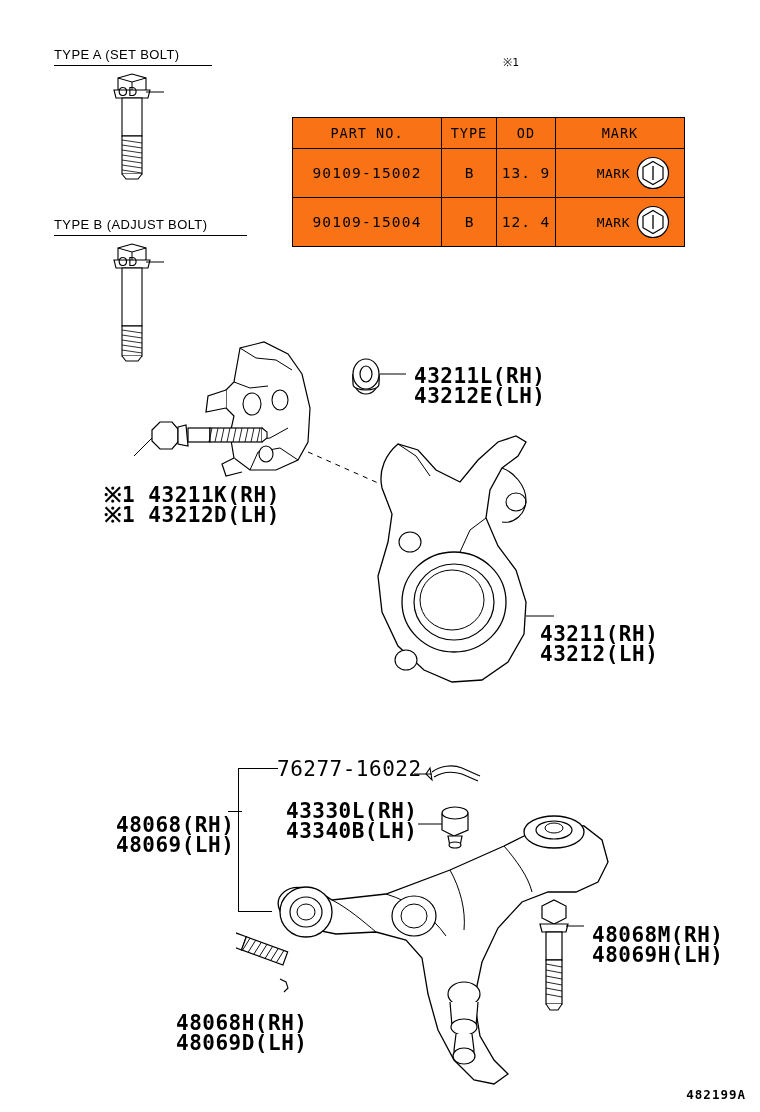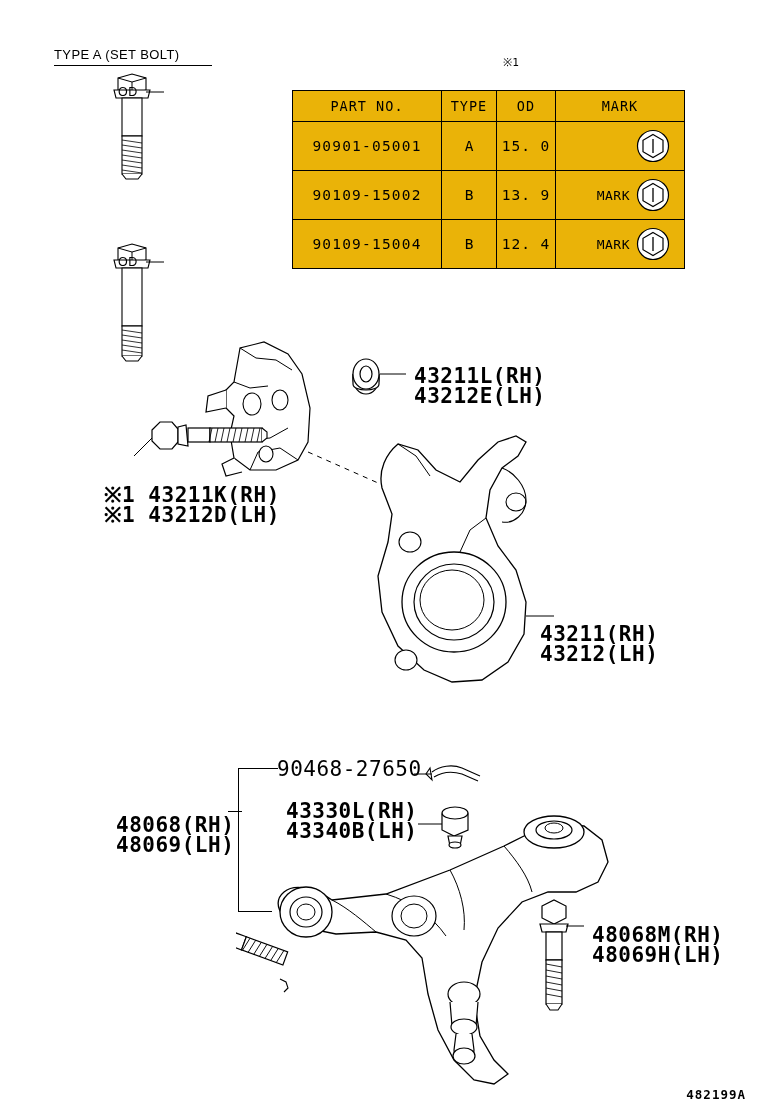--- a/index.html
+++ b/index.html
@@ -38,21 +38,22 @@
     font-family: "Liberation Sans", sans-serif;
     font-size: 12.5px;
     letter-spacing: 0.5px;
   }
 
   
   .spec-table {
     border-collapse: collapse;
     font-family: "DejaVu Sans Mono", monospace;
     font-size: 14.5px;
-    background: #eab308;
+    background: #f97316;
+    margin-top: 27px;
   }
   .spec-table td, .spec-table th {
     border: 1px solid #000;
     padding: 0;
     text-align: center;
     font-weight: normal;
     height: 48px;
     vertical-align: middle;
   }
   .spec-table th {
@@ -146,20 +147,24 @@
         <line x1="62" y1="98" x2="82" y2="101"></line>
       </g>
 
       <path d="M62 102 L66 107 L78 107 L82 102" fill="#fff" stroke="#000" stroke-width="1.1"></path>
 
       <line x1="86" y1="20" x2="104" y2="20" stroke="#000" stroke-width="1"></line>
     </svg>
   </div>
   <div class="abs od-label" style="left:118px; top:85px;">OD</div>
 
+  <div class="abs" style="left:54px; top:217px;">
+    <div class="legend-title">TYPE B (ADJUST BOLT)</div>
+    <div class="legend-rule" style="width:193px; margin-top:3px;"></div>
+  </div>
 
   <div class="abs" style="left:60px; top:242px;">
     <svg width="120" height="125" viewBox="0 0 120 125">
       <path d="M58 6 L72 2 L86 6 L86 18 L72 22 L58 18 Z" fill="#fff" stroke="#000" stroke-width="1.1"></path>
       <path d="M58 6 L72 10 L86 6 M72 10 L72 22" fill="none" stroke="#000" stroke-width="1"></path>
       <path d="M54 18 L90 18 L88 26 L56 26 Z" fill="#fff" stroke="#000" stroke-width="1.1"></path>
       <rect x="62" y="26" width="20" height="58" fill="#fff" stroke="#000" stroke-width="1.1"></rect>
       <rect x="62" y="84" width="20" height="30" fill="#fff" stroke="#000" stroke-width="1.1"></rect>
       <g stroke="#000" stroke-width="0.8">
         <line x1="62" y1="88" x2="82" y2="91"></line>
@@ -180,37 +185,20 @@
     <table class="spec-table">
       <thead>
         <tr>
           <th class="col-part-h">PART  NO.</th>
           <th class="col-type">TYPE</th>
           <th class="col-od">OD</th>
           <th class="col-mark">MARK</th>
         </tr>
       </thead>
       <tbody>
-        <tr>
-          <td class="col-part">90901-05001</td>
-          <td class="col-type">A</td>
-          <td class="col-od">15. 0</td>
-          <td class="col-mark">
-            <div class="mark-cell-inner">
-              <span class="mark-text"></span>
-              <span class="bolt-head">
-                <svg viewBox="0 0 34 34" width="34" height="34">
-                  <circle cx="17" cy="17" r="15.5" fill="#fff" stroke="#000" stroke-width="1.2"></circle>
-                  <polygon points="17,5.5 27,11.3 27,22.7 17,28.5 7,22.7 7,11.3" fill="#fff" stroke="#000" stroke-width="1.2"></polygon>
-                  <line x1="17" y1="10" x2="17" y2="24" stroke="#000" stroke-width="1.3"></line>
-                </svg>
-              </span>
-            </div>
-          </td>
-        </tr>
         <tr>
           <td class="col-part">90109-15002</td>
           <td class="col-type">B</td>
           <td class="col-od">13. 9</td>
           <td class="col-mark">
             <div class="mark-cell-inner">
               <span class="mark-text">MARK</span>
               <span class="bolt-head">
                 <svg viewBox="0 0 34 34" width="34" height="34">
                   <circle cx="17" cy="17" r="15.5" fill="#fff" stroke="#000" stroke-width="1.2"></circle>
@@ -402,34 +390,38 @@
       <path d="M44 229 L50 232 L52 238 L48 242" fill="#fff" stroke="#000" stroke-width="1.1"></path>
     </svg>
   </div>
 
   <div class="abs leader-v" style="left:238px; top:768px; height:144px;"></div>
   <div class="abs leader" style="left:238px; top:768px; width:40px;"></div>
   <div class="abs leader" style="left:238px; top:911px; width:34px;"></div>
   <div class="abs leader" style="left:228px; top:811px; width:14px;"></div>
 
   <div class="abs callout" style="left:277px; top:759px;">
-    <div>90468-27650</div>
+    <div>76277-16022</div>
   </div>
 
   <div class="abs callout bold" style="left:116px; top:815px;">
     <div>48068(RH)</div>
     <div>48069(LH)</div>
   </div>
 
   <div class="abs callout bold" style="left:286px; top:801px;">
     <div>43330L(RH)</div>
     <div>43340B(LH)</div>
   </div>
 
   <div class="abs callout bold" style="left:592px; top:925px;">
     <div>48068M(RH)</div>
     <div>48069H(LH)</div>
   </div>
 
+  <div class="abs callout bold" style="left:176px; top:1013px;">
+    <div>48068H(RH)</div>
+    <div>48069D(LH)</div>
+  </div>
 
   <div class="figcode">482199A</div>
 
 </div>
 
 </body></html>

